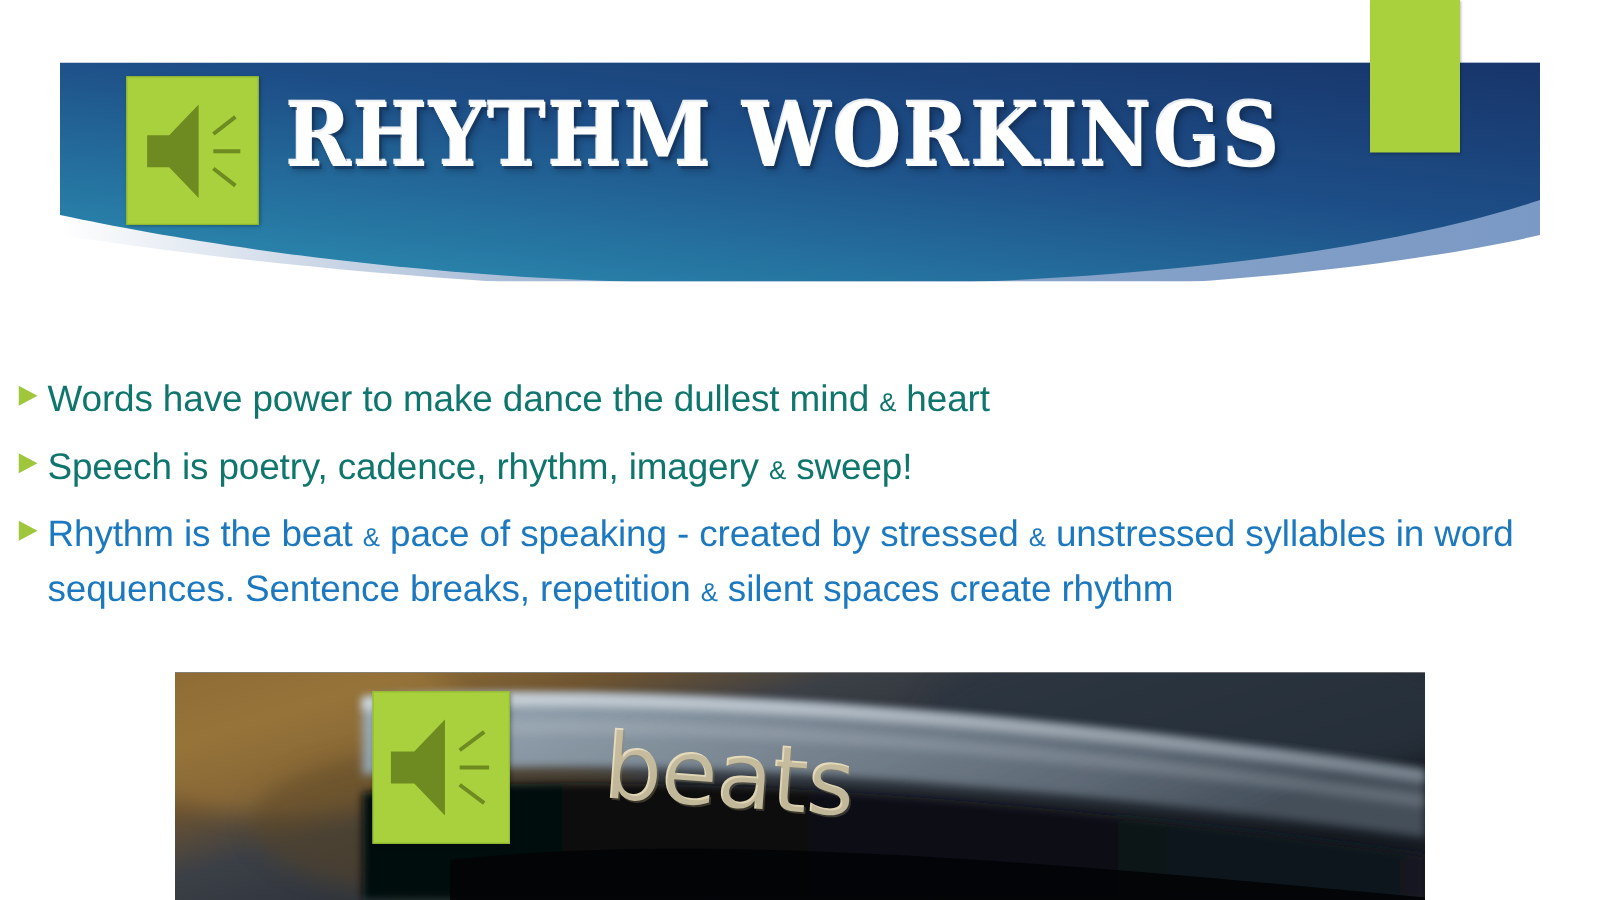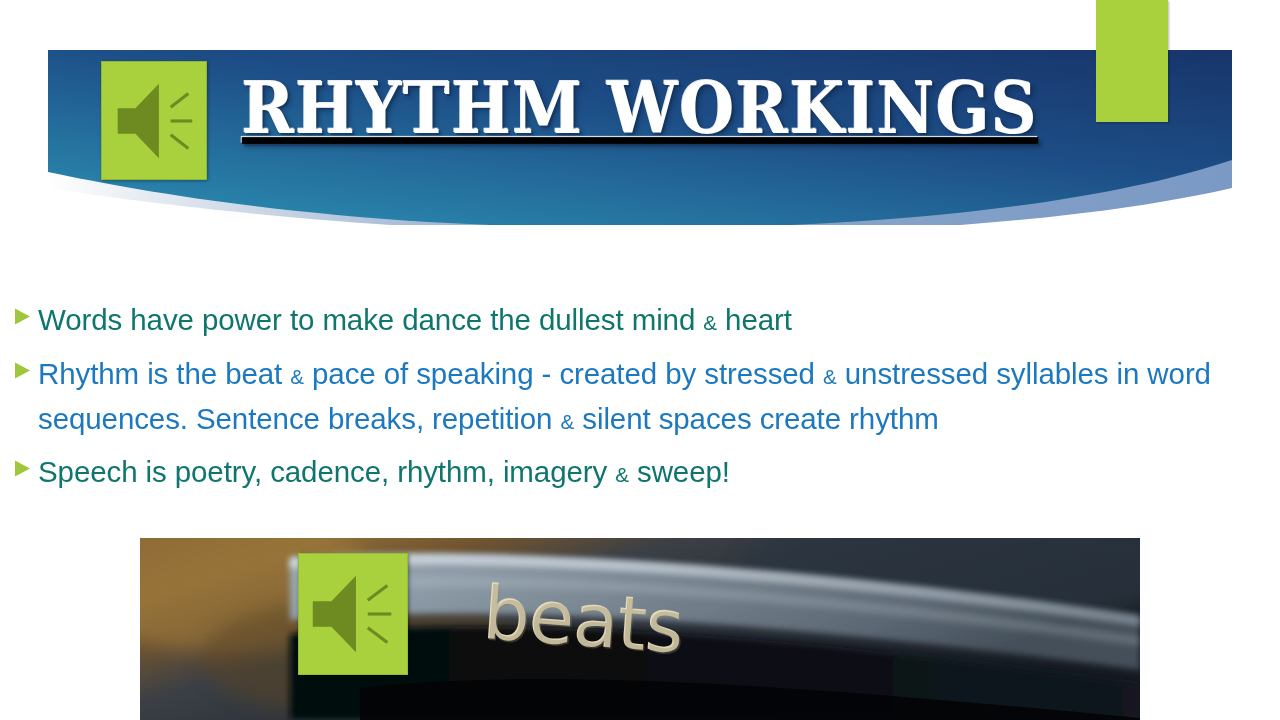--- a/index.html
+++ b/index.html
@@ -28,22 +28,22 @@
   #header-speaker-icon {
     position:absolute; left:101px; top:61px; width:106px; height:119px;
     background:#A9D13D; border:1px solid #8FB82E;
     box-shadow:1px 1px 3px rgba(0,0,0,0.35);
     z-index:5;
   }
   #header-speaker-icon svg { width:100%; height:100%; display:block; }
 
   
   #slide-title {
-    position:absolute; left:200px; top:58px; width:880px; height:100px;
-    z-index:6; display:flex; align-items:center; justify-content:center;text-decoration:underline;
+    position:absolute; left:187px; top:58px; width:880px; height:100px;
+    z-index:6; display:flex; align-items:center; justify-content:center;
   }
   #slide-title-text {
     font-family:"DejaVu Serif", serif;
     font-size:63px;
     font-weight:bold;
     font-variant:small-caps;
     letter-spacing:1.5px;
     color:#ffffff;
     white-space:nowrap;
     text-shadow:
@@ -152,33 +152,33 @@
         <span>Words have power to make dance the dullest mind </span><span class="amp">&amp;</span><span> heart</span>
       </span>
     </div>
 
     <div class="bullet-row">
       <span class="bullet-marker">
         <svg viewBox="0 0 19 19" aria-hidden="true">
           <polygon points="2,1.5 17,9.5 2,17.5" fill="#A0C63C"></polygon>
         </svg>
       </span>
-      <span class="bullet-text blue">
-        <span>Rhythm is the beat </span><span class="amp">&amp;</span><span> pace of speaking - created by stressed </span><span class="amp">&amp;</span><span> unstressed syllables in word sequences. Sentence breaks, repetition </span><span class="amp">&amp;</span><span> silent spaces create rhythm</span>
+      <span class="bullet-text red">
+        <span>Speech is poetry, cadence, rhythm, imagery </span><span class="amp">&amp;</span><span> sweep!</span>
       </span>
     </div>
 
     <div class="bullet-row">
       <span class="bullet-marker">
         <svg viewBox="0 0 19 19" aria-hidden="true">
           <polygon points="2,1.5 17,9.5 2,17.5" fill="#A0C63C"></polygon>
         </svg>
       </span>
-      <span class="bullet-text red">
-        <span>Speech is poetry, cadence, rhythm, imagery </span><span class="amp">&amp;</span><span> sweep!</span>
+      <span class="bullet-text blue">
+        <span>Rhythm is the beat </span><span class="amp">&amp;</span><span> pace of speaking - created by stressed </span><span class="amp">&amp;</span><span> unstressed syllables in word sequences. Sentence breaks, repetition </span><span class="amp">&amp;</span><span> silent spaces create rhythm</span>
       </span>
     </div>
 
   </div>
 
   <div id="beats-photo">
     <svg id="beats-photo-svg" viewBox="0 0 1000 182" preserveAspectRatio="none" aria-hidden="true">
       <defs>
         <linearGradient id="bgWarm" x1="0%" y1="0%" x2="100%" y2="60%">
           <stop offset="0%" stop-color="#7A5A2E"></stop>

